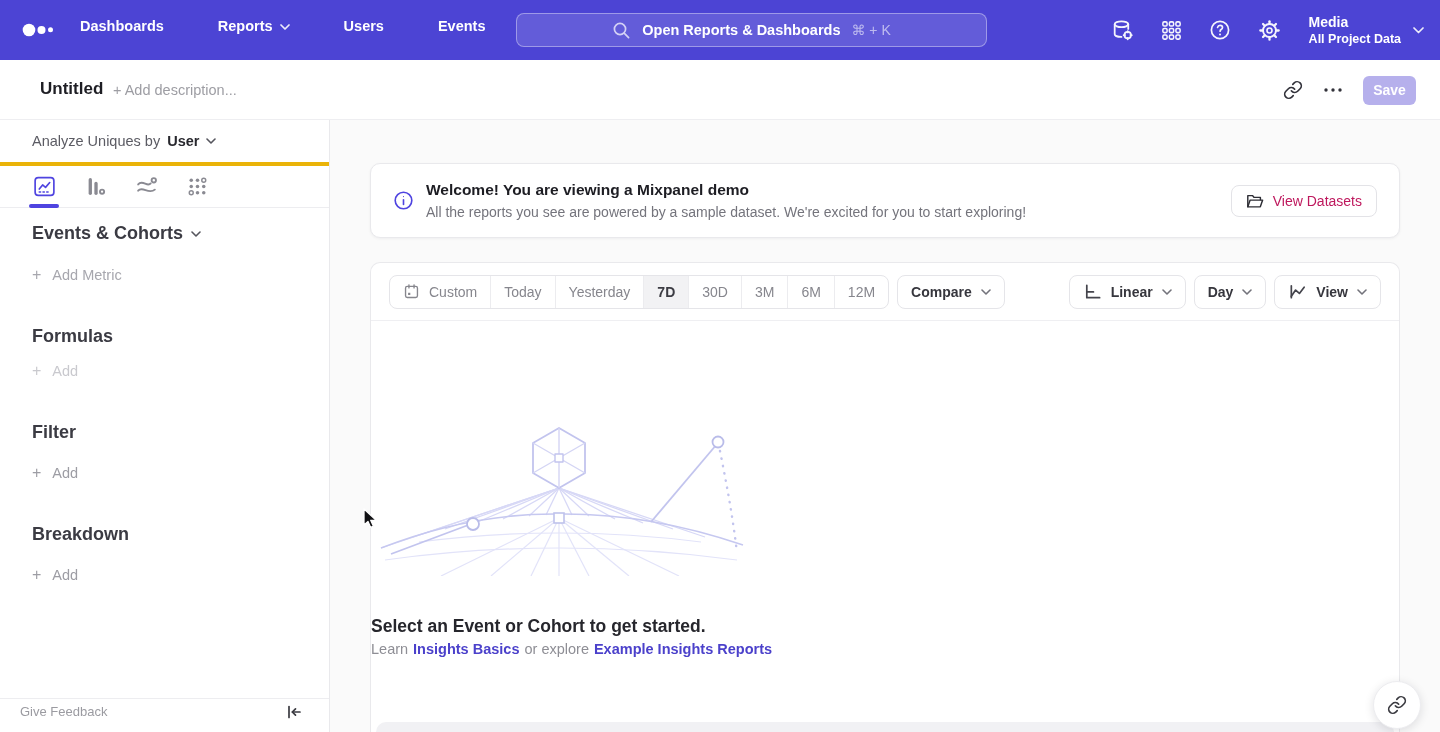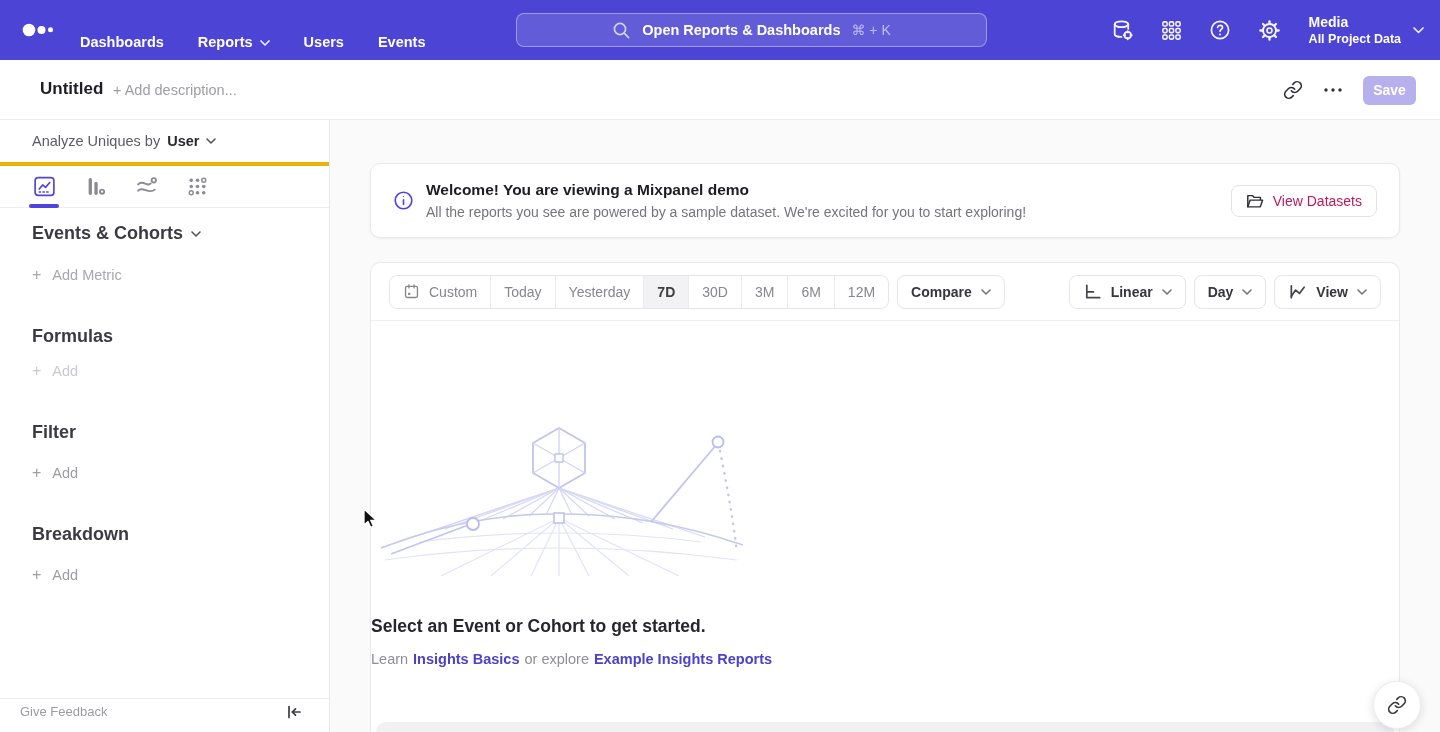--- a/index.html
+++ b/index.html
@@ -3,21 +3,21 @@
 <meta charset="utf-8">
 <style>
   * { box-sizing: border-box; margin: 0; padding: 0; }
   html,body { width:1440px; height:732px; overflow:hidden; background:#fafafa;
     font-family:"Liberation Sans", sans-serif; }
   svg { display:block; }
 
   
   .navbar { position:fixed; top:0; left:0; width:1440px; height:60px; background:#4c44d4; z-index:50; }
   .brand { position:absolute; left:22px; top:22px; }
-  .nav-menu { position:absolute; left:80px; top:0; height:52px; display:flex; gap:34px; align-items:center;margin-top:16px; }
+  .nav-menu { position:absolute; left:80px; top:0; height:52px; display:flex; gap:54px; align-items:center; }
   .nav-item { display:flex; align-items:center; gap:7px; color:#ffffff; font-size:14.5px; font-weight:600; cursor:pointer; }
   .nav-chevron { margin-top:2px; }
   .nav-search { position:absolute; left:516px; top:13px; width:471px; height:34px;
     background:rgba(255,255,255,.13); border:1px solid rgba(255,255,255,.38); border-radius:8px;
     display:flex; align-items:center; justify-content:center; gap:11px; cursor:pointer; }
   .nav-search .ph { color:#ffffff; font-size:14.5px; font-weight:600; }
   .nav-search .kbd { color:rgba(255,255,255,.58); font-size:14px; }
   .nav-right { position:absolute; right:16px; top:0; height:60px; display:flex; align-items:center; gap:25px; }
   .nav-icon { cursor:pointer; opacity:.95; }
   .project-switch { display:flex; align-items:center; gap:12px; cursor:pointer; margin-left:2px; }
@@ -77,21 +77,21 @@
   .seg-item:first-child { border-left:none; }
   .seg-item.selected { background:#f2f2f4; color:#3c3c43; font-weight:600; }
   .tb-btn { height:34px; border:1px solid #e5e5e9; border-radius:8px; background:#fff; padding:0 13px;
     display:flex; align-items:center; gap:9px; font-size:14px; font-weight:600; color:#36363d; cursor:pointer; white-space:nowrap; }
   .compare-btn { margin-left:8px; }
   .tb-right { margin-left:auto; display:flex; gap:8px; }
   .chv-g { color:#73737b; margin-top:1px; }
 
   .empty { position:absolute; top:163px; left:0; right:0; display:flex; flex-direction:column; align-items:flex-start; }
   .empty-heading { margin-top:40px; font-size:17.5px; font-weight:700; color:#26262c; }
-  .empty-sub { margin-top:14px; font-size:14.5px; color:#8e8e95; display:flex; gap:5px; }
+  .empty-sub { margin-top:4px; font-size:14.5px; color:#8e8e95; display:flex; gap:5px; }
   .empty-sub .lnk { color:#4b41cb; font-weight:700; cursor:pointer; }
 
   .bottom-sheet { position:absolute; bottom:0; left:5px; right:5px; height:10px; background:#f1f1f4;
     border-radius:10px 10px 0 0; }
 
   .fab { position:fixed; right:19px; bottom:3px; width:48px; height:48px; border-radius:50%; background:#fff;
     border:1px solid #ececef; box-shadow:0 2px 10px rgba(20,20,40,.13); display:flex; align-items:center;
     justify-content:center; cursor:pointer; z-index:60; }
 
   .cursor { position:fixed; left:362px; top:508px; z-index:99; pointer-events:none; }

